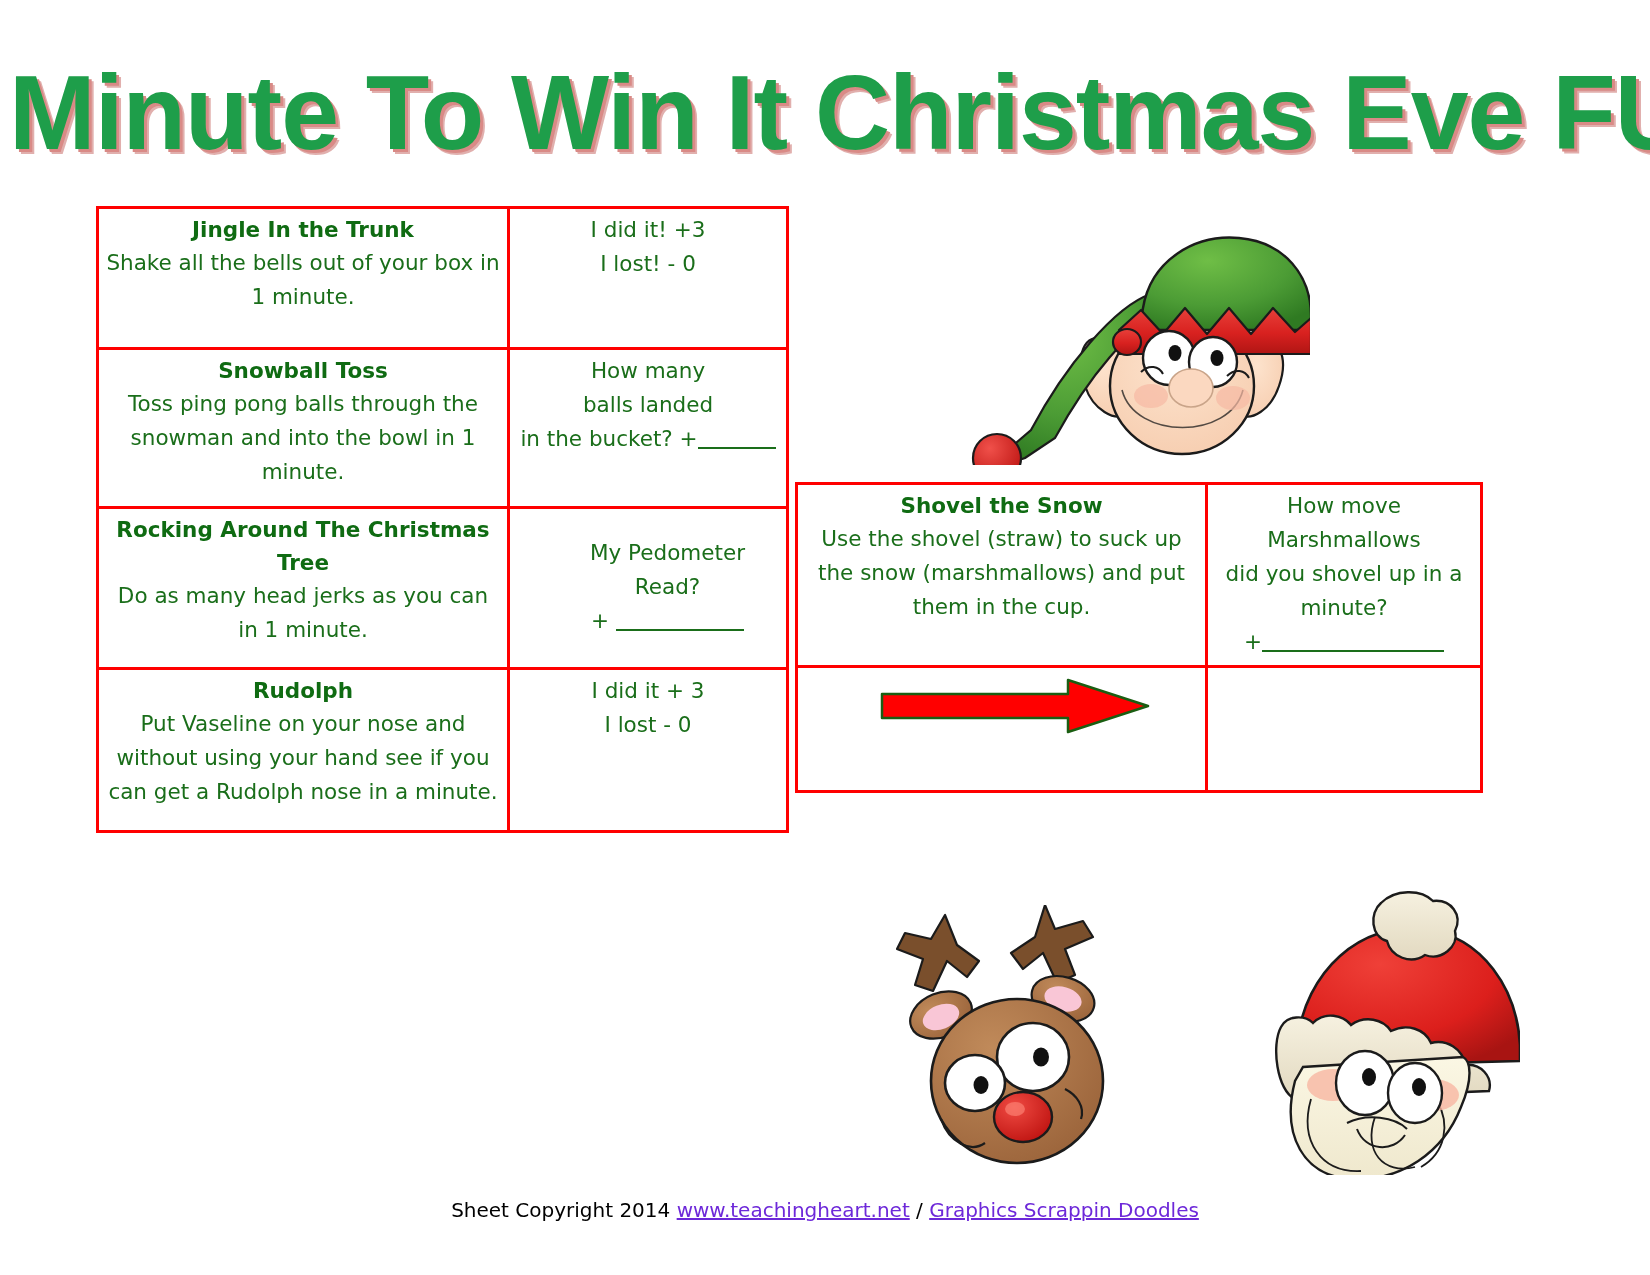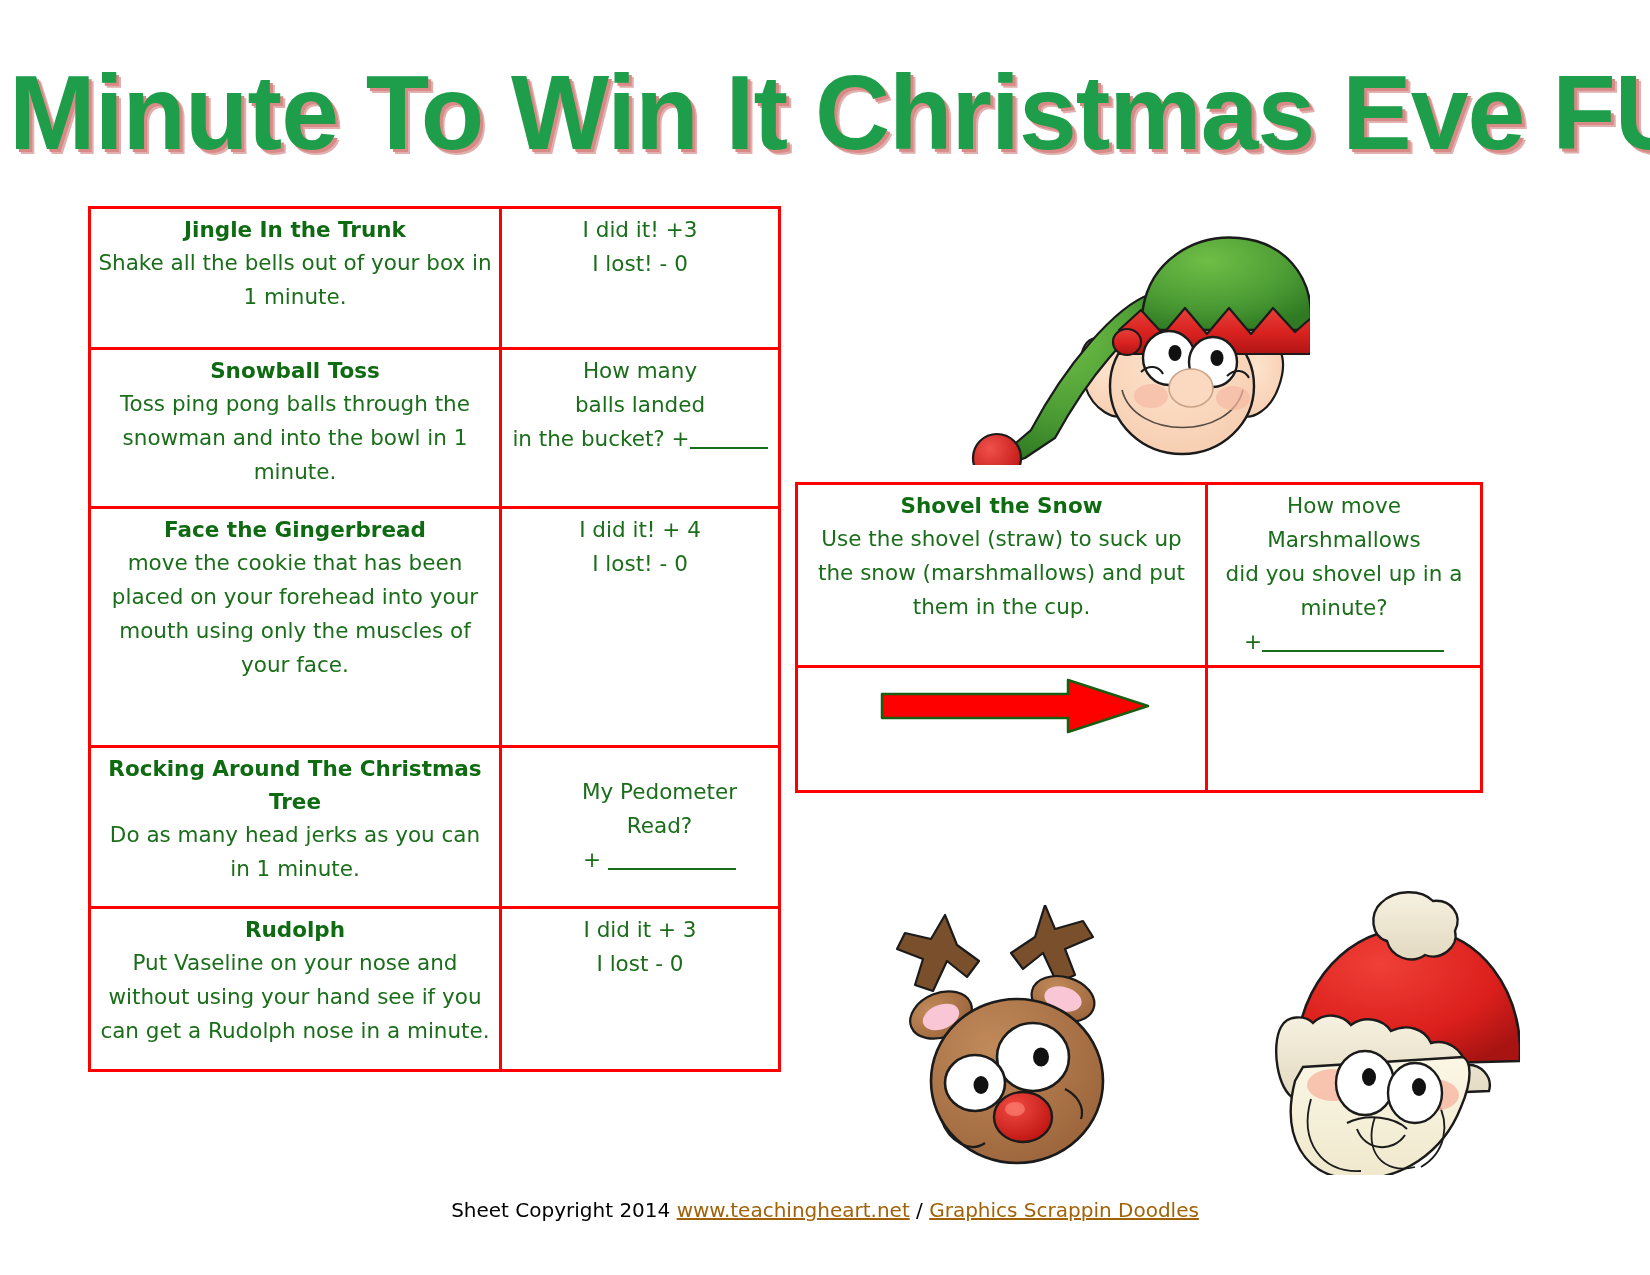--- a/index.html
+++ b/index.html
@@ -58,21 +58,21 @@
   }
   .tbl td.mid { vertical-align: middle; padding-left: 45px; }
   .ttl {
     font-weight: bold;
     color: #0f6b12;
     display: block;
     line-height: 33px;
   }
   .desc { display: block; }
 
-  #left-table  { left: 88px;  top: 206px; width: 690px; }
+  #left-table  { left: 96px;  top: 206px; width: 690px; }
   #right-table { left: 795px; top: 482px; width: 685px; }
 
   .blank-line {
     display: inline-block;
     border-bottom: 2px solid #1a6e1a;
     vertical-align: -3px;
   }
   .bl-sm { width: 78px; }
   .bl-md { width: 128px; }
   .bl-lg { width: 182px; }
@@ -88,21 +88,21 @@
     position: absolute;
     left: 0;
     top: 1198px;
     width: 1650px;
     text-align: center;
     font-family: "DejaVu Sans", sans-serif;
     font-size: 20px;
     color: #000000;
   }
   .footer a, .footer .link {
-    color: #a16207;
+    color: #6d28d9;
     text-decoration: underline;
   }
 
   
   .art { position: absolute; }
   #elf-art      { left: 955px;  top: 190px; }
   #reindeer-art { left: 845px;  top: 905px; }
   #santa-art    { left: 1225px; top: 885px; }
 </style>
 </head>
@@ -135,30 +135,20 @@
         <span class="desc">Toss ping pong balls through the snowman and into the bowl in 1 minute.</span>
       </td>
       <td>
         <span>How many</span><br>
         <span>balls landed</span><br>
         <span>in the bucket? +</span><span class="blank-line bl-sm"></span>
       </td>
     </tr>
 
 
-    <tr>
-      <td style="height:226px">
-        <span class="ttl">Face the Gingerbread</span>
-        <span class="desc">move the cookie that has been placed on your forehead into your mouth using only the muscles of your face.</span>
-      </td>
-      <td>
-        <span>I did it!  + 4</span><br>
-        <span>I lost! - 0</span>
-      </td>
-    </tr>
 
     <tr>
       <td style="height:148px">
         <span class="ttl">Rocking Around The Christmas Tree</span>
         <span class="desc">Do as many head jerks as you can in 1 minute.</span>
       </td>
       <td class="mid">
         <span>My Pedometer Read?</span><br>
         <span>+</span>
         <span class="blank-line bl-md"></span>

